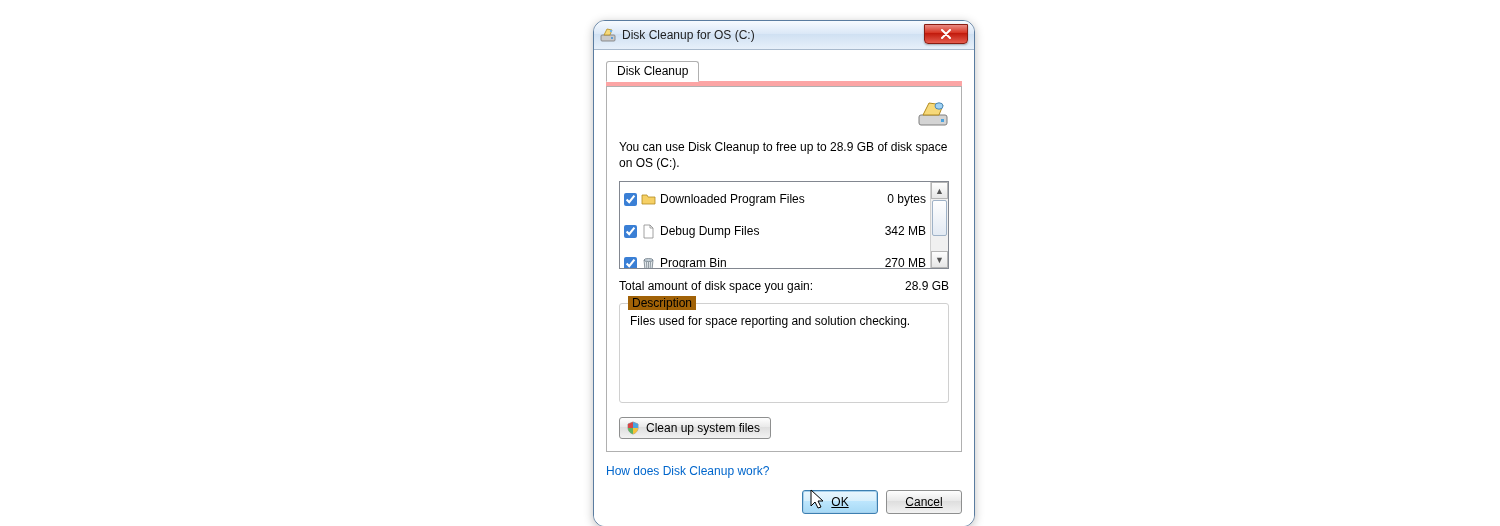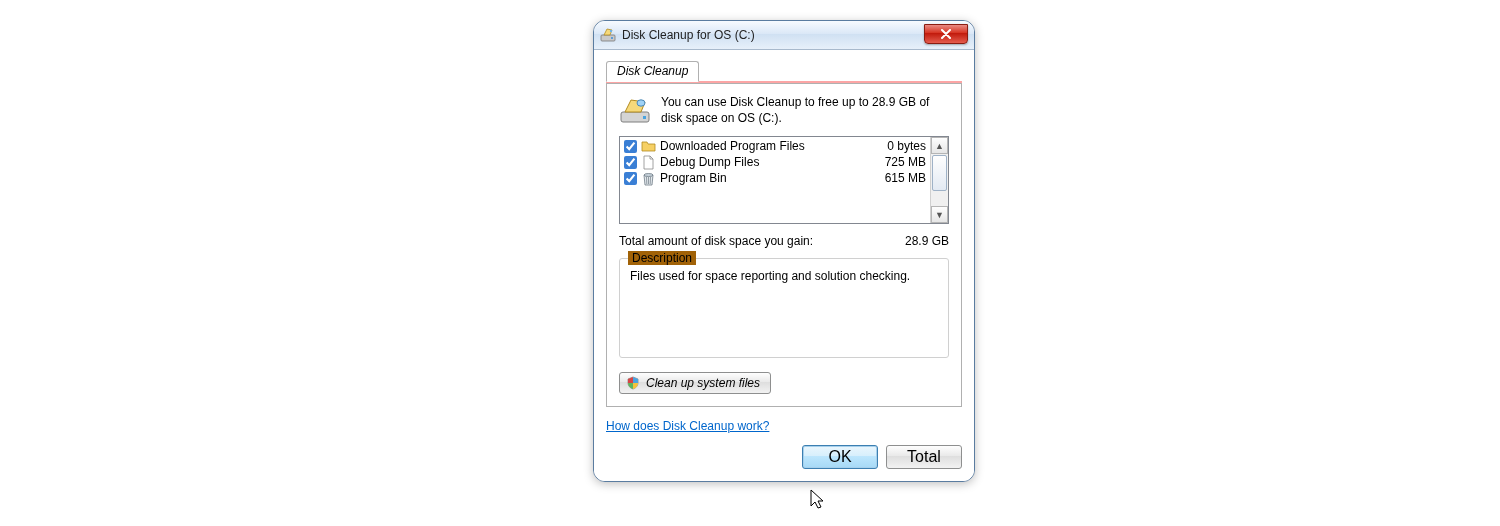--- a/index.html
+++ b/index.html
@@ -48,23 +48,22 @@
     color:#fff; font-weight:bold;
     box-shadow: 0 1px 2px rgba(0,0,0,.3);
   }
   .body {
     padding: 10px 12px 12px 12px;
     background: #fff;
   }
   
   .tabrow {
     display: flex;
-    border-bottom: 3px solid #fca5a5;
+    border-bottom: 6px solid #fca5a5;
     margin-bottom: -1px;
-    font-style: italic;
   }
   .tab {
     border: 1px solid #b0b0b0;
     border-bottom: 1px solid #fff;
     background: #fff;
     padding: 2px 10px 3px 10px;
     border-radius: 3px 3px 0 0;
     font-size: 12px;
     position: relative;
     top: 1px;
@@ -72,20 +71,21 @@
   .tab-panel {
     border: 1px solid #b0b0b0;
     border-top: 1px solid #b0b0b0;
     padding: 10px 12px 12px 12px;
   }
   .intro {
     display: flex;
     gap: 10px;
     align-items: flex-end;
     margin-bottom: 10px;
+    flex-direction: column;
   }
   .intro .drive-icon {
     width: 32px; height: 32px; flex-shrink:0;
     display:flex; align-items:center; justify-content:center;
   }
   .intro .intro-text { font-size: 12px; line-height: 1.35; }
   .section-label { font-size:12px; margin-bottom:3px; }
   .section-label .ul { text-decoration: underline; }
   
   .listbox {
@@ -96,21 +96,21 @@
   }
   .listbox-inner {
     flex:1;
     overflow:hidden;
     padding: 1px 0;
   }
   .file-row {
     display:flex;
     align-items:center;
     height: 16px;
-    padding: 0 4px;
+    padding: 8px 4px;
     gap: 4px;
   }
   .file-row input[type=checkbox]{
     width:13px; height:13px; margin:0;
     accent-color: #3a7fd5;
   }
   .file-row .row-icon { width:15px; height:15px; display:inline-flex; align-items:center; justify-content:center; }
   .file-row .row-name { flex:1; font-size:12px; white-space:nowrap; overflow:hidden; text-overflow:ellipsis; }
   .file-row .row-size { font-size:12px; }
   .vscroll {
@@ -156,41 +156,39 @@
   .groupbox-text { font-size:12px; }
   .sys-btn {
     margin-top: 14px;
     border: 1px solid #8e8f8f;
     border-radius: 3px;
     background: linear-gradient(to bottom,#fefefe,#e9e9e9 45%,#dedede 46%,#f2f2f2);
     padding: 3px 10px 3px 6px;
     font-size:12px;
     display:inline-flex; align-items:center; gap:6px;
     cursor: default;
-    font-style: italic;
   }
   .shield-icon { width:14px; height:14px; display:inline-flex; }
   .help-link {
     display:inline-block;
     margin-top: 12px;
     color:#0066cc;
-    text-decoration: underline;
     font-size:12px;
   }
   .button-row {
     display:flex; justify-content:flex-end; gap:8px;
     margin-top: 12px;
   }
   .dlg-btn {
     width: 74px; height: 22px;
     border: 1px solid #8e8f8f;
     border-radius: 3px;
     background: linear-gradient(to bottom,#fefefe,#e9e9e9 45%,#dedede 46%,#f2f2f2);
-    font-size:16px;
-    display:inline-flex; align-items:center; justify-content:center;
+    font-size:12px;
+    display:inline-flex; align-items:center; justify-content:center;text-decoration:underline;
   }
   .dlg-btn.primary {
     border: 1px solid #3c7fb1;
     box-shadow: inset 0 0 0 1px #a6d0ec;
     background: linear-gradient(to bottom,#eaf6fd,#d7effc 45%,#bde6fd 46%,#a6d9f6);
   }
   .cursor {
     position:absolute;
     left: 808px;
     top: 488px;
@@ -252,35 +250,35 @@
             </div>
             <div class="file-row">
               <input type="checkbox" checked="" style="">
               <span class="row-icon">
                 <svg width="15" height="15" viewBox="0 0 15 15">
                   <path d="M3 1 L9 1 L12 4 L12 14 L3 14 Z" fill="#fff" stroke="#8a8a8a" stroke-width="0.8"></path>
                   <path d="M9 1 L9 4 L12 4" fill="none" stroke="#8a8a8a" stroke-width="0.8"></path>
                 </svg>
               </span>
               <span class="row-name">Debug Dump Files</span>
-              <span class="row-size">725 MB</span>
+              <span class="row-size">342 MB</span>
             </div>
             <div class="file-row">
               <input type="checkbox" checked="" style="">
               <span class="row-icon">
                 <svg width="15" height="15" viewBox="0 0 15 15">
                   <path d="M3 4 L12 4 L11 14 L4 14 Z" fill="#e3e8ec" stroke="#6f7b85" stroke-width="0.8"></path>
                   <ellipse cx="7.5" cy="4" rx="4.5" ry="1.5" fill="#c6d1da" stroke="#6f7b85" stroke-width="0.8"></ellipse>
                   <line x1="5.5" y1="6" x2="5.8" y2="13" stroke="#6f7b85" stroke-width="0.7"></line>
                   <line x1="7.5" y1="6" x2="7.5" y2="13" stroke="#6f7b85" stroke-width="0.7"></line>
                   <line x1="9.5" y1="6" x2="9.2" y2="13" stroke="#6f7b85" stroke-width="0.7"></line>
                 </svg>
               </span>
               <span class="row-name">Program Bin</span>
-              <span class="row-size">615 MB</span>
+              <span class="row-size">270 MB</span>
             </div>
           </div>
         <div class="vscroll">
           <div class="arrow">▲</div>
           <div class="thumb"></div>
           <div class="arrow down">▼</div>
         </div>
       </div>
 
       <div class="total-row">
@@ -305,21 +303,21 @@
         </span>
         <span>Clean up system files</span>
       </div>
 
     </div>
 
     <a class="help-link">How does Disk Cleanup work?</a>
 
     <div class="button-row">
       <div class="dlg-btn primary">OK</div>
-      <div class="dlg-btn">Total</div>
+      <div class="dlg-btn">Cancel</div>
     </div>
 
   </div>
 </div>
 
 <div class="cursor">
   <svg width="20" height="24" viewBox="0 0 20 24">
     <path d="M3 2 L3 18 L7 14 L10 20 L13 19 L10 13 L15 13 Z" fill="#fff" stroke="#000" stroke-width="1"></path>
   </svg>
 </div>

